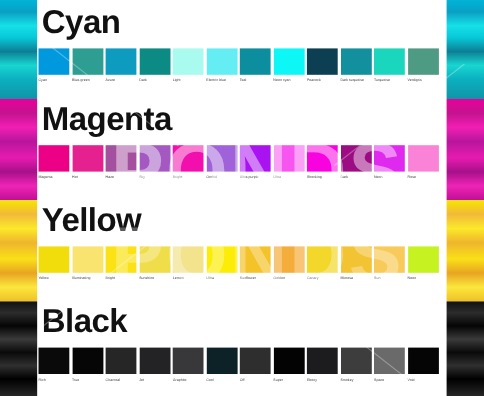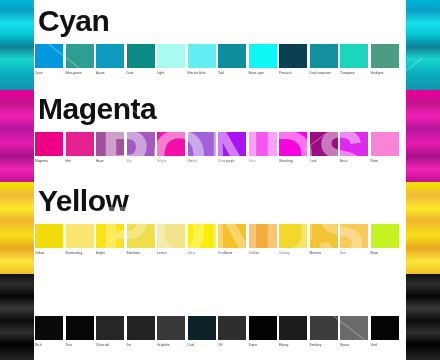--- a/index.html
+++ b/index.html
@@ -341,20 +341,21 @@
             <div class="swatch-label">Sun</div>
           </div>
           <div class="swatch-cell">
             <div class="swatch-chip" style="background: rgb(198, 242, 34);"></div>
             <div class="swatch-label">Neon</div>
           </div>
         </div>
     </div>
 
     <div class="section sec-black">
+      <div class="sec-title">Black</div>
       <div class="swatch-row">
           <div class="swatch-cell">
             <div class="swatch-chip" style="background: rgb(10, 10, 10);"></div>
             <div class="swatch-label">Rich</div>
           </div>
           <div class="swatch-cell">
             <div class="swatch-chip" style="background: rgb(6, 6, 6);"></div>
             <div class="swatch-label">True</div>
           </div>
           <div class="swatch-cell">

